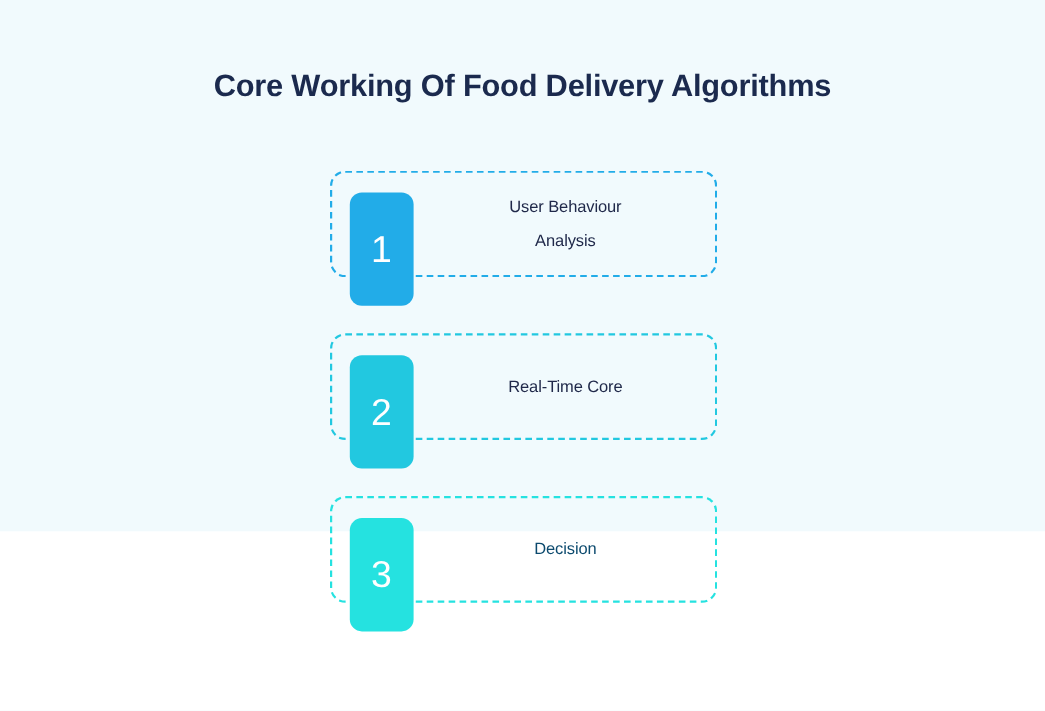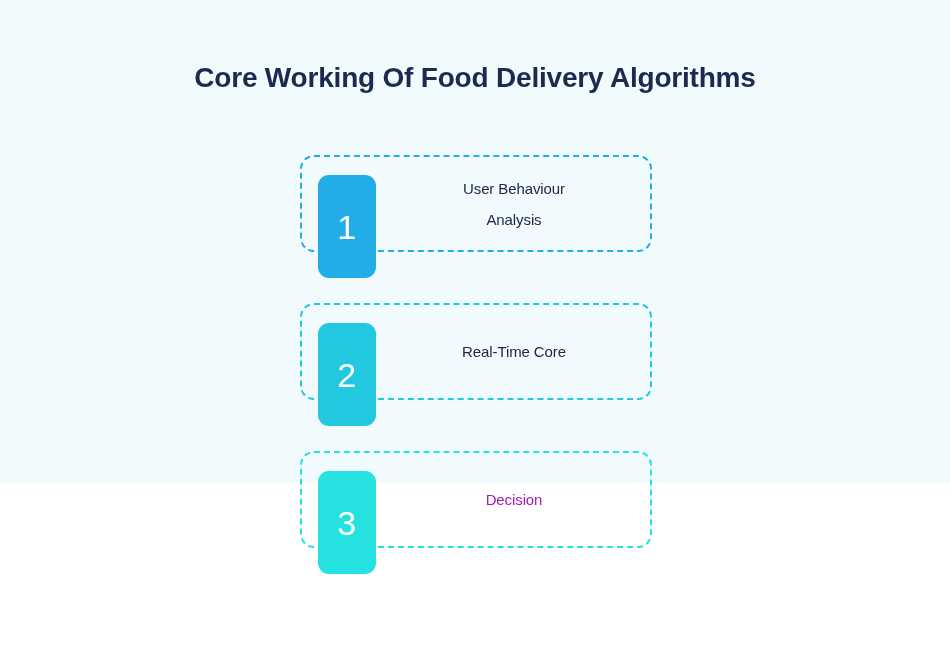--- a/index.html
+++ b/index.html
@@ -146,19 +146,19 @@
       </div>
     </div>
 
     <div class="step">
       <div class="step-card" style="border-color: rgb(37, 226, 224);"></div>
       <div class="step-badge" style="background-color: rgb(37, 226, 224);">
         <div class="step-number">3</div>
       </div>
       <div class="step-label">
         <span style="color: rgb(32, 41, 74);">
-            <span style="color: #a21caf; display: block;">Decision</span>
+            <span style="color: #0c4a6e; display: block;">Decision</span>
           </span>
       </div>
     </div>
 
   </div>
 </div>
 
 </body></html>

